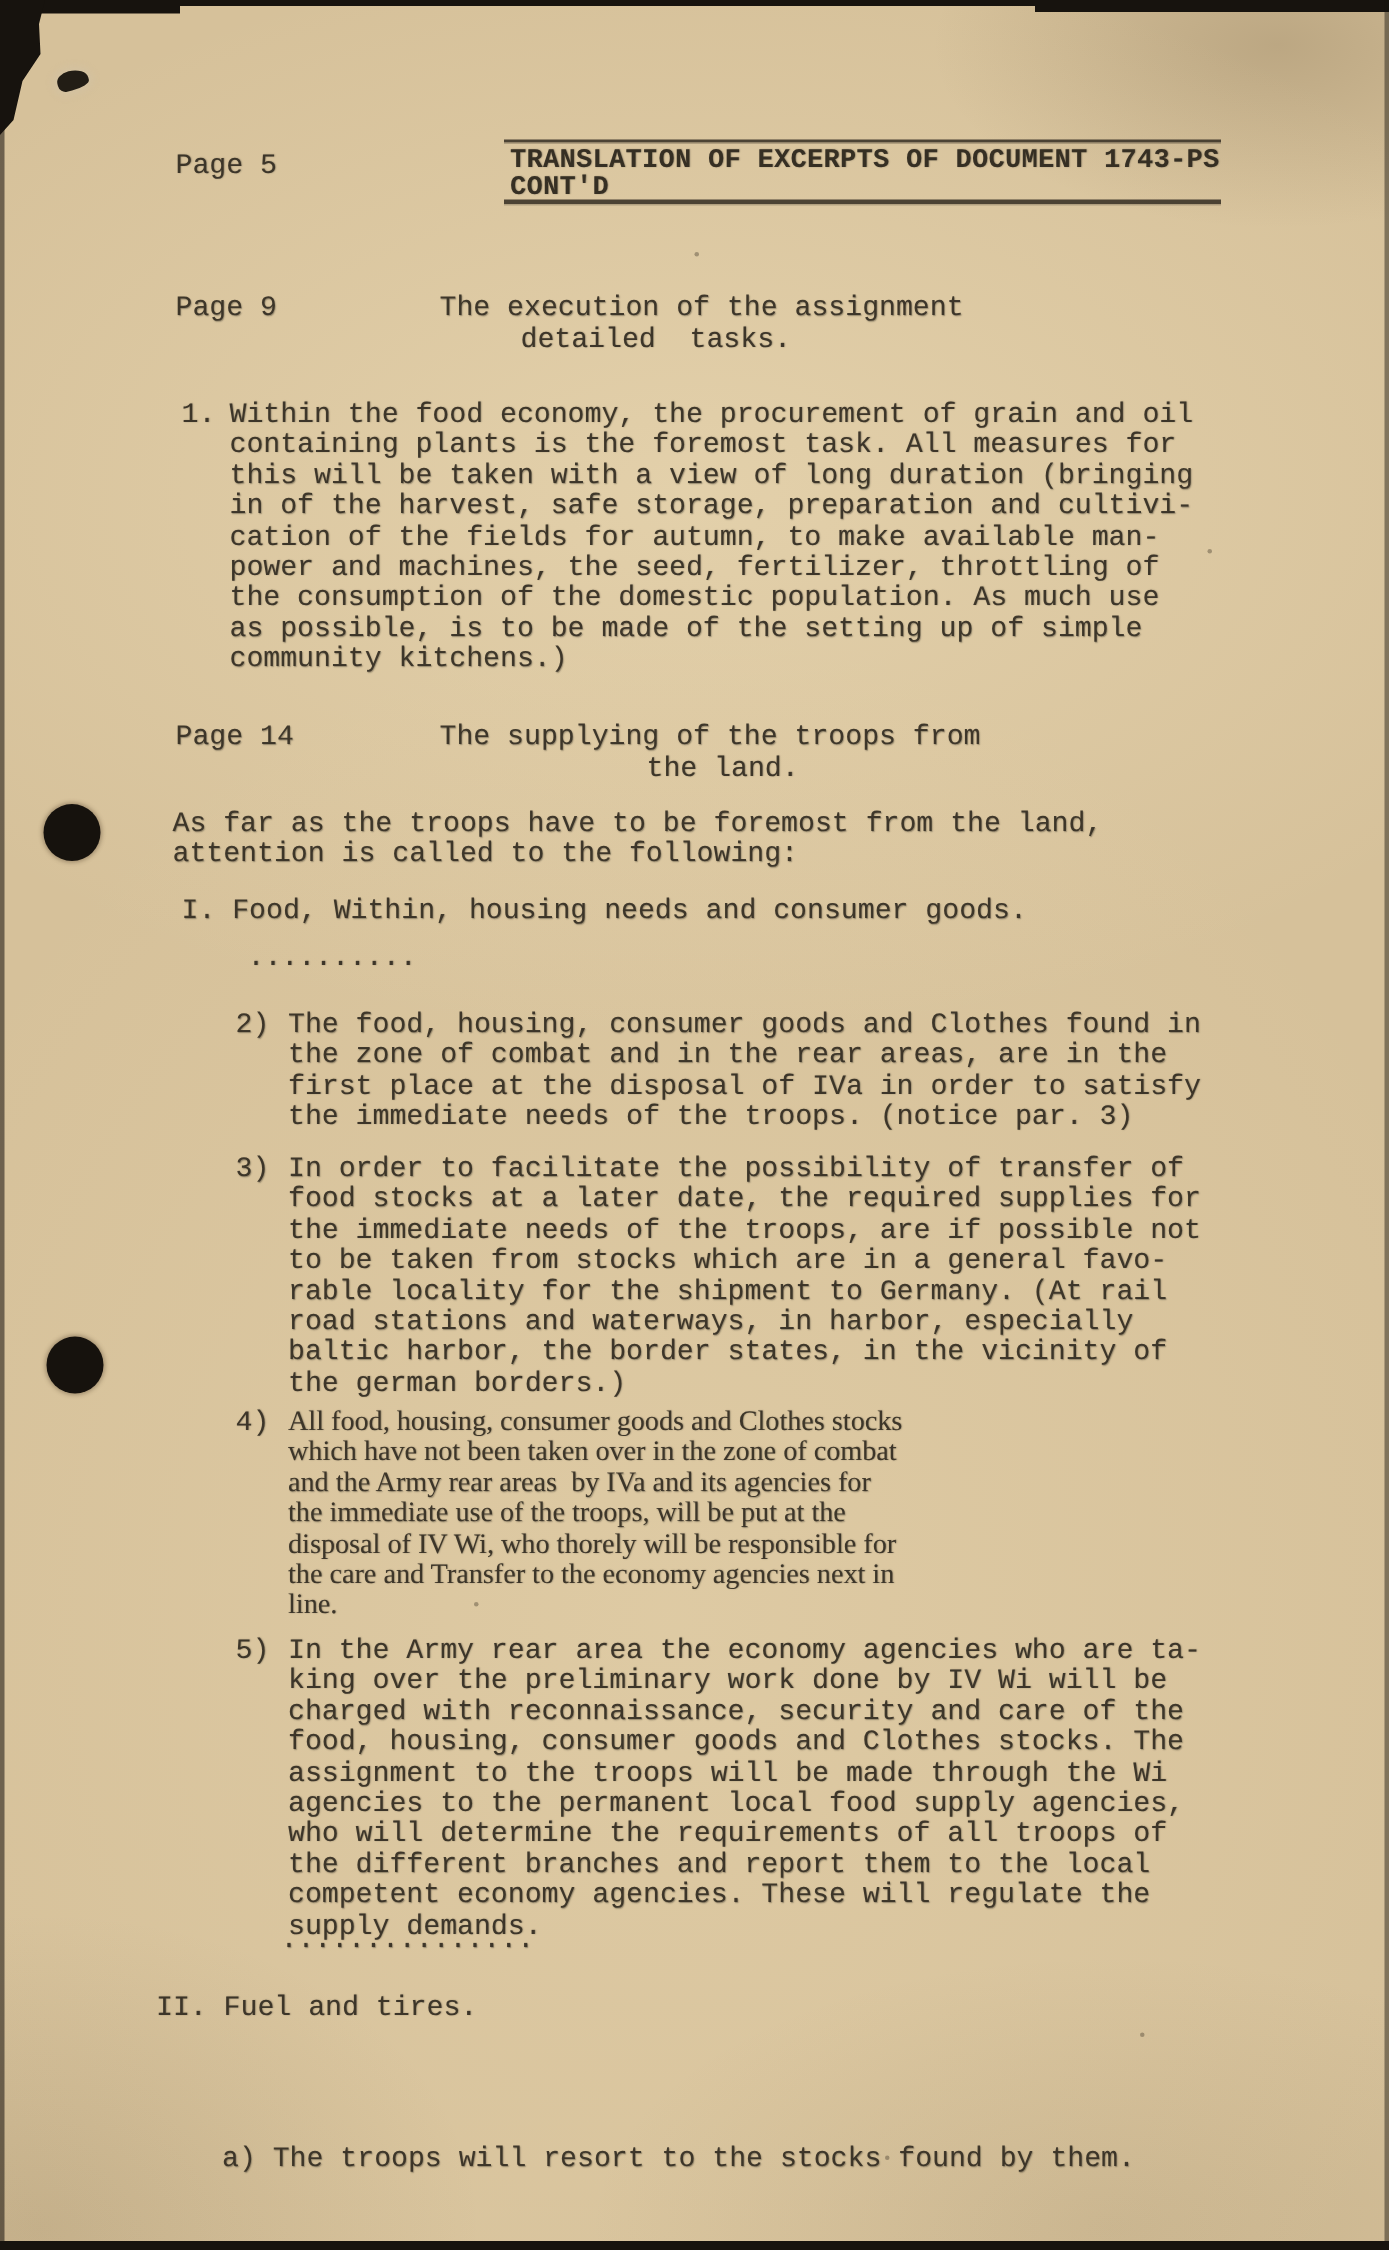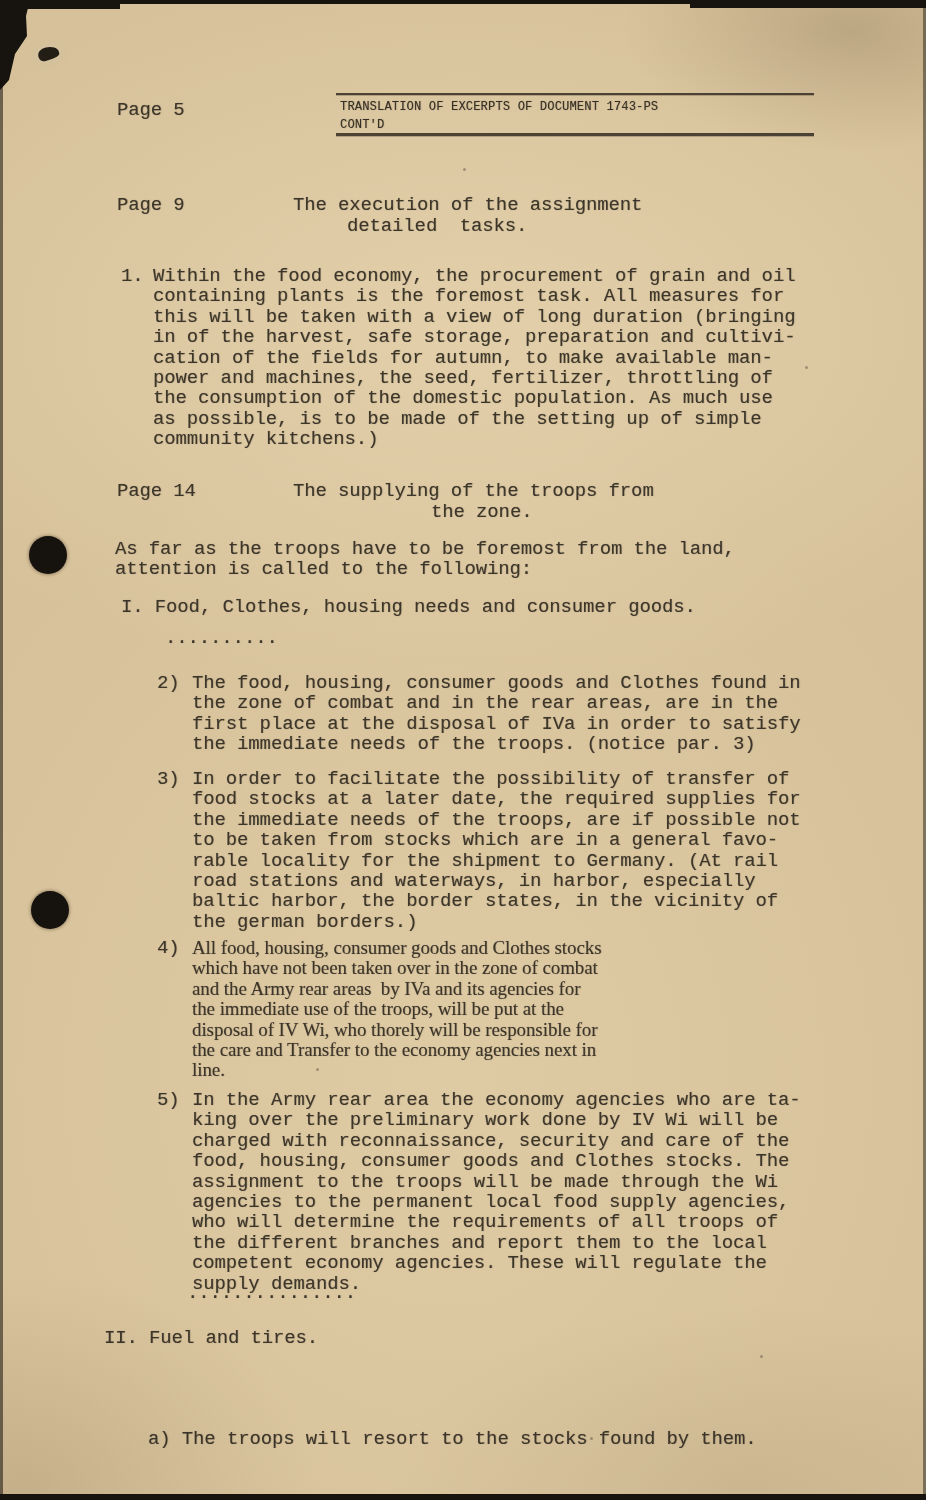--- a/index.html
+++ b/index.html
@@ -14,21 +14,21 @@
       radial-gradient(500px 260px at 80% 99%, rgba(100,80,50,0.12), rgba(100,80,50,0) 70%);
     font-family:"Liberation Mono","DejaVu Sans Mono",monospace;
   }
   .tw{
     position:absolute;
     font-family:"Liberation Mono","DejaVu Sans Mono",monospace;
     font-size:18.8px;line-height:20.4px;white-space:pre;
     color:rgba(52,46,35,0.92);
     text-shadow:0.5px 0.4px 0.9px rgba(52,46,35,0.45);
   }
-  .hd{font-size:12px;line-height:18.6px;letter-spacing:0.2px;color:rgba(48,42,32,0.95);}
+  .hd{font-size:18px;line-height:18.6px;letter-spacing:0.2px;color:rgba(48,42,32,0.95);font-weight:bold;}
   .rule{position:absolute;background:rgba(50,44,33,0.85);box-shadow:0 1px 0 rgba(50,44,33,0.25);}
   .mark{position:absolute;background:#17130e;}
   .hole{position:absolute;width:38px;height:38px;border-radius:50%;background:#16120d;
         box-shadow:0 0 3px 1px rgba(90,74,50,0.45);}
   .speck{position:absolute;width:3px;height:3px;border-radius:50%;background:rgba(70,60,45,0.4);}
 </style>
 </head>
 <body>
 
 <div class="page">
@@ -69,24 +69,24 @@
 this will be taken with a view of long duration (bringing
 in of the harvest, safe storage, preparation and cultivi-
 cation of the fields for autumn, to make available man-
 power and machines, the seed, fertilizer, throttling of
 the consumption of the domestic population. As much use
 as possible, is to be made of the setting up of simple
 community kitchens.)</div>
 
   <div class="tw" style="left:117px;top:481px;">Page 14</div>
   <div class="tw" style="left:293px;top:481px;">The supplying of the troops from</div>
-  <div class="tw" style="left:431px;top:502px;">the zone.</div>
+  <div class="tw" style="left:431px;top:502px;">the land.</div>
   <div class="tw" style="left:115px;top:539px;">As far as the troops have to be foremost from the land,
 attention is called to the following:</div>
-  <div class="tw" style="left:121px;top:597px;">I. Food, Clothes, housing needs and consumer goods.</div>
+  <div class="tw" style="left:121px;top:597px;">I. Food, Within, housing needs and consumer goods.</div>
   <div class="tw" style="left:165px;top:628px;">..........</div>
 
   <div class="tw" style="left:157px;top:673px;">2)</div>
   <div class="tw" style="left:192px;top:673px;">The food, housing, consumer goods and Clothes found in
 the zone of combat and in the rear areas, are in the
 first place at the disposal of IVa in order to satisfy
 the immediate needs of the troops. (notice par. 3)</div>
 
   <div class="tw" style="left:157px;top:769px;">3)</div>
   <div class="tw" style="left:192px;top:769px;">In order to facilitate the possibility of transfer of

